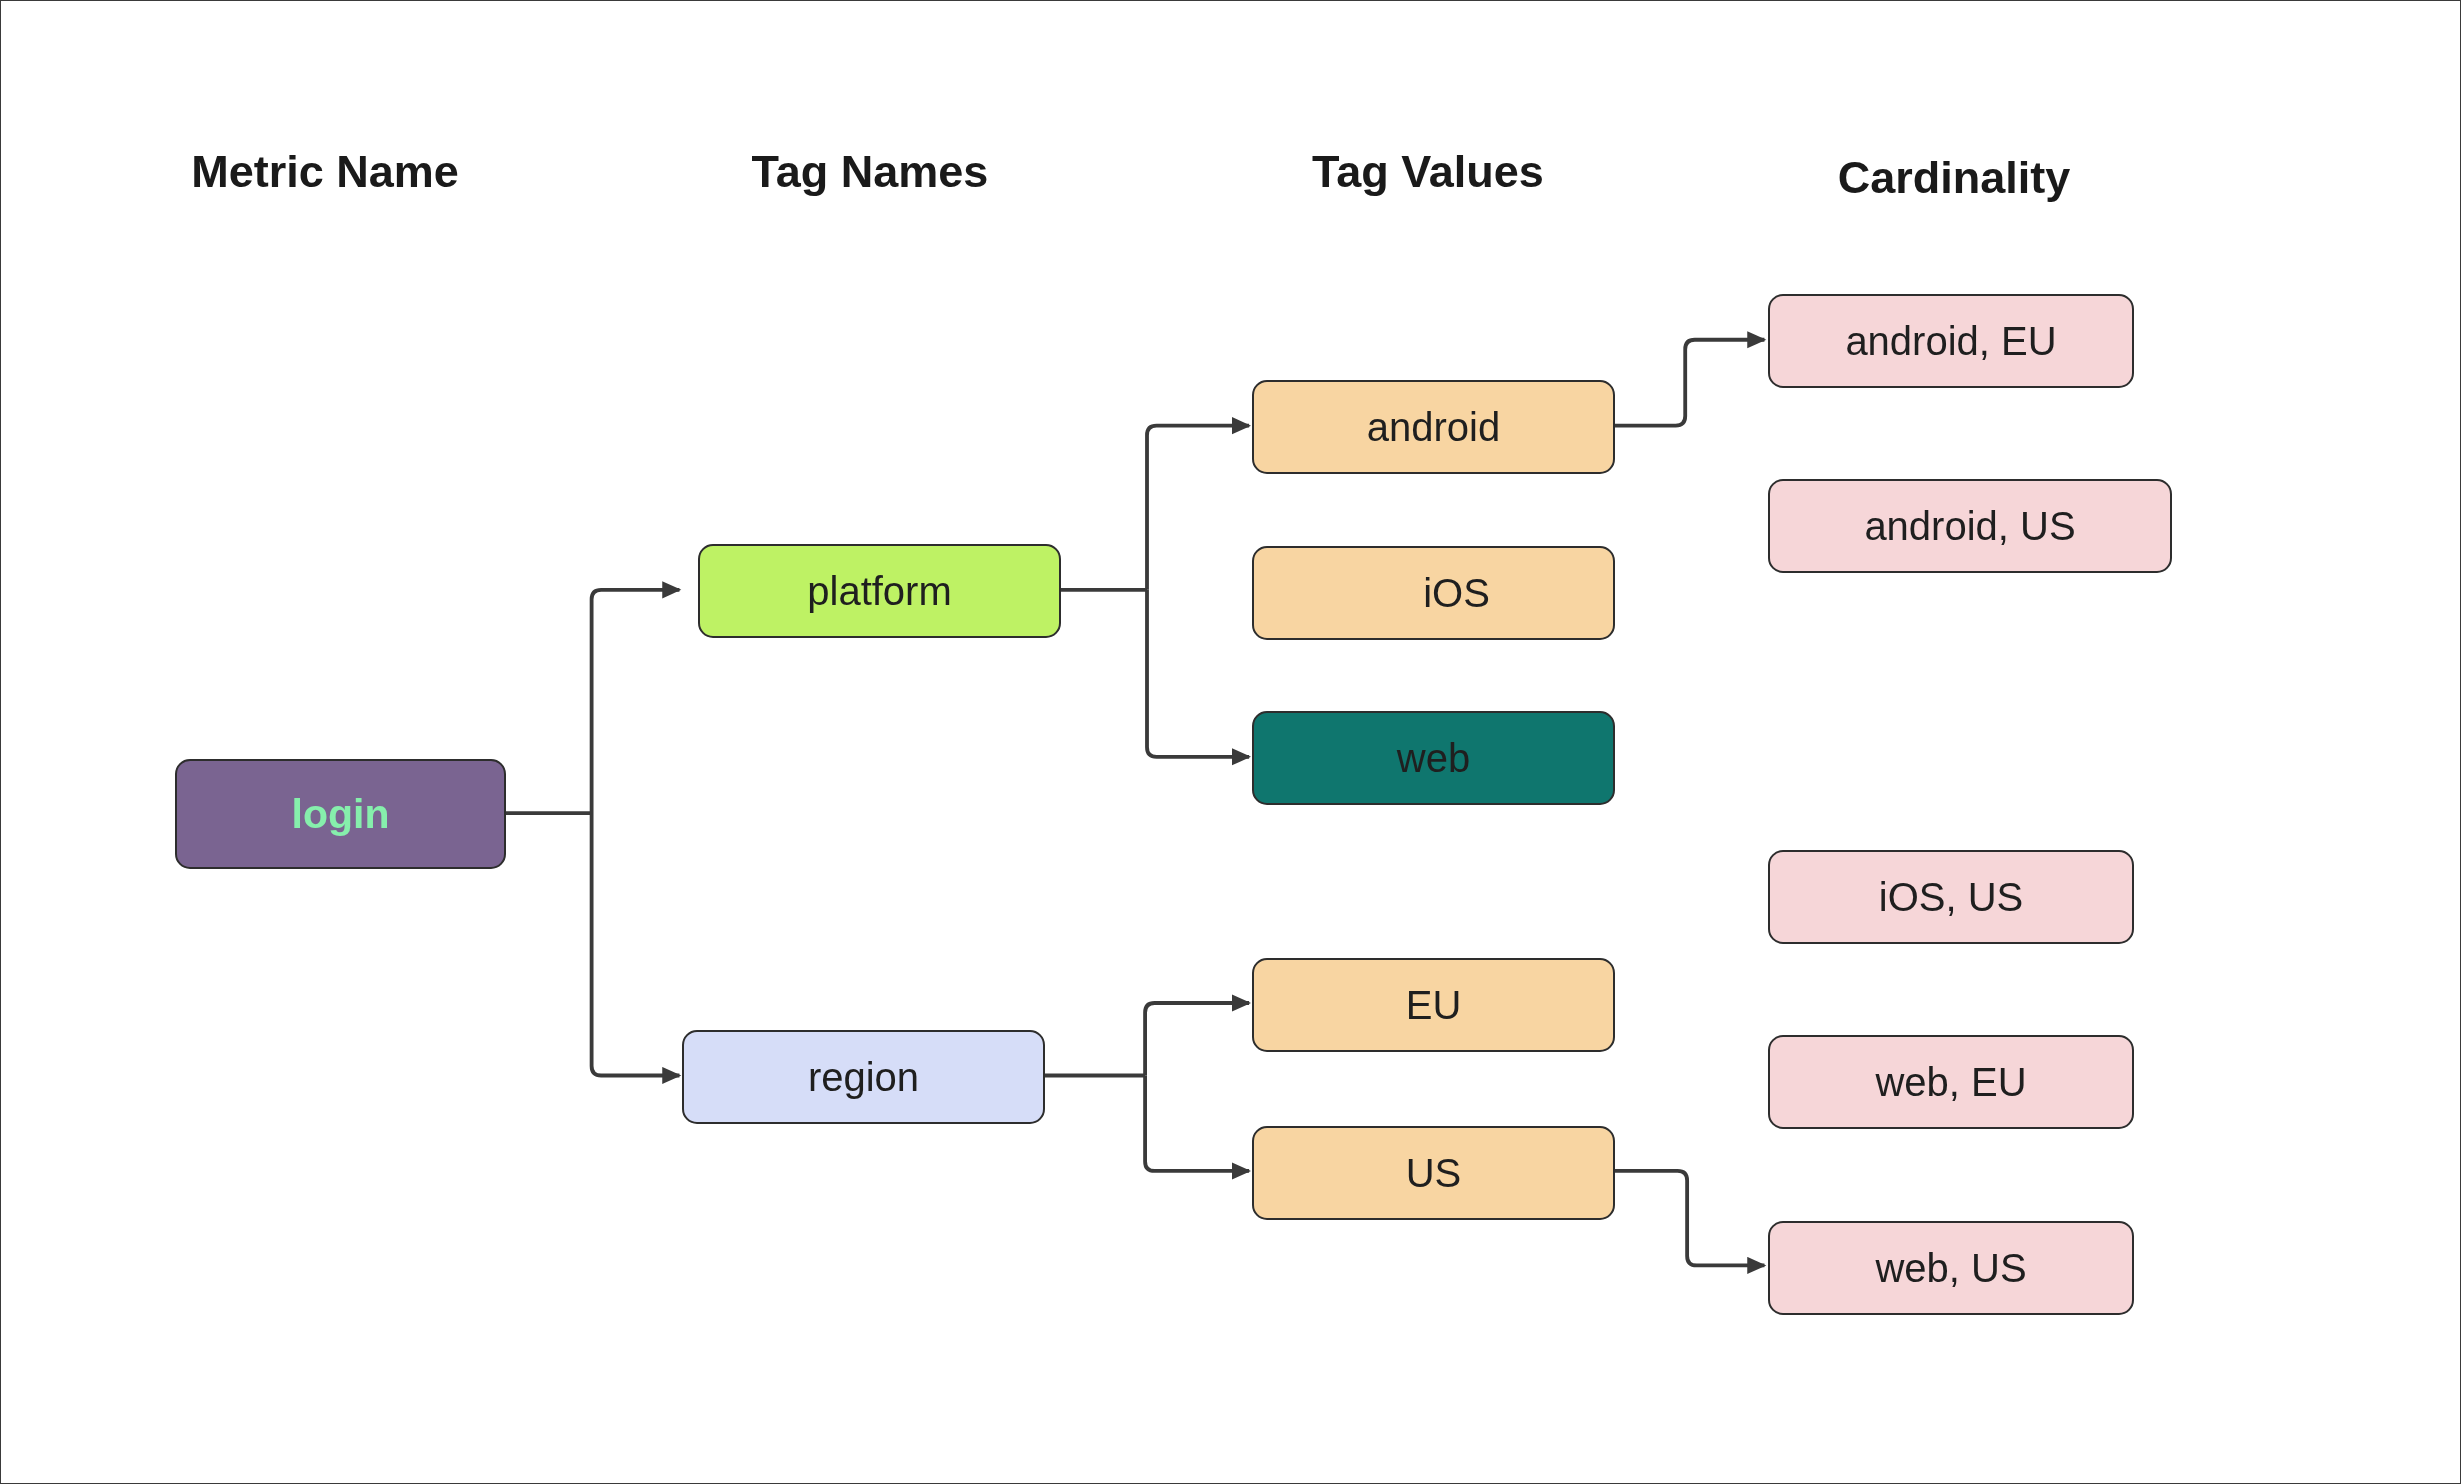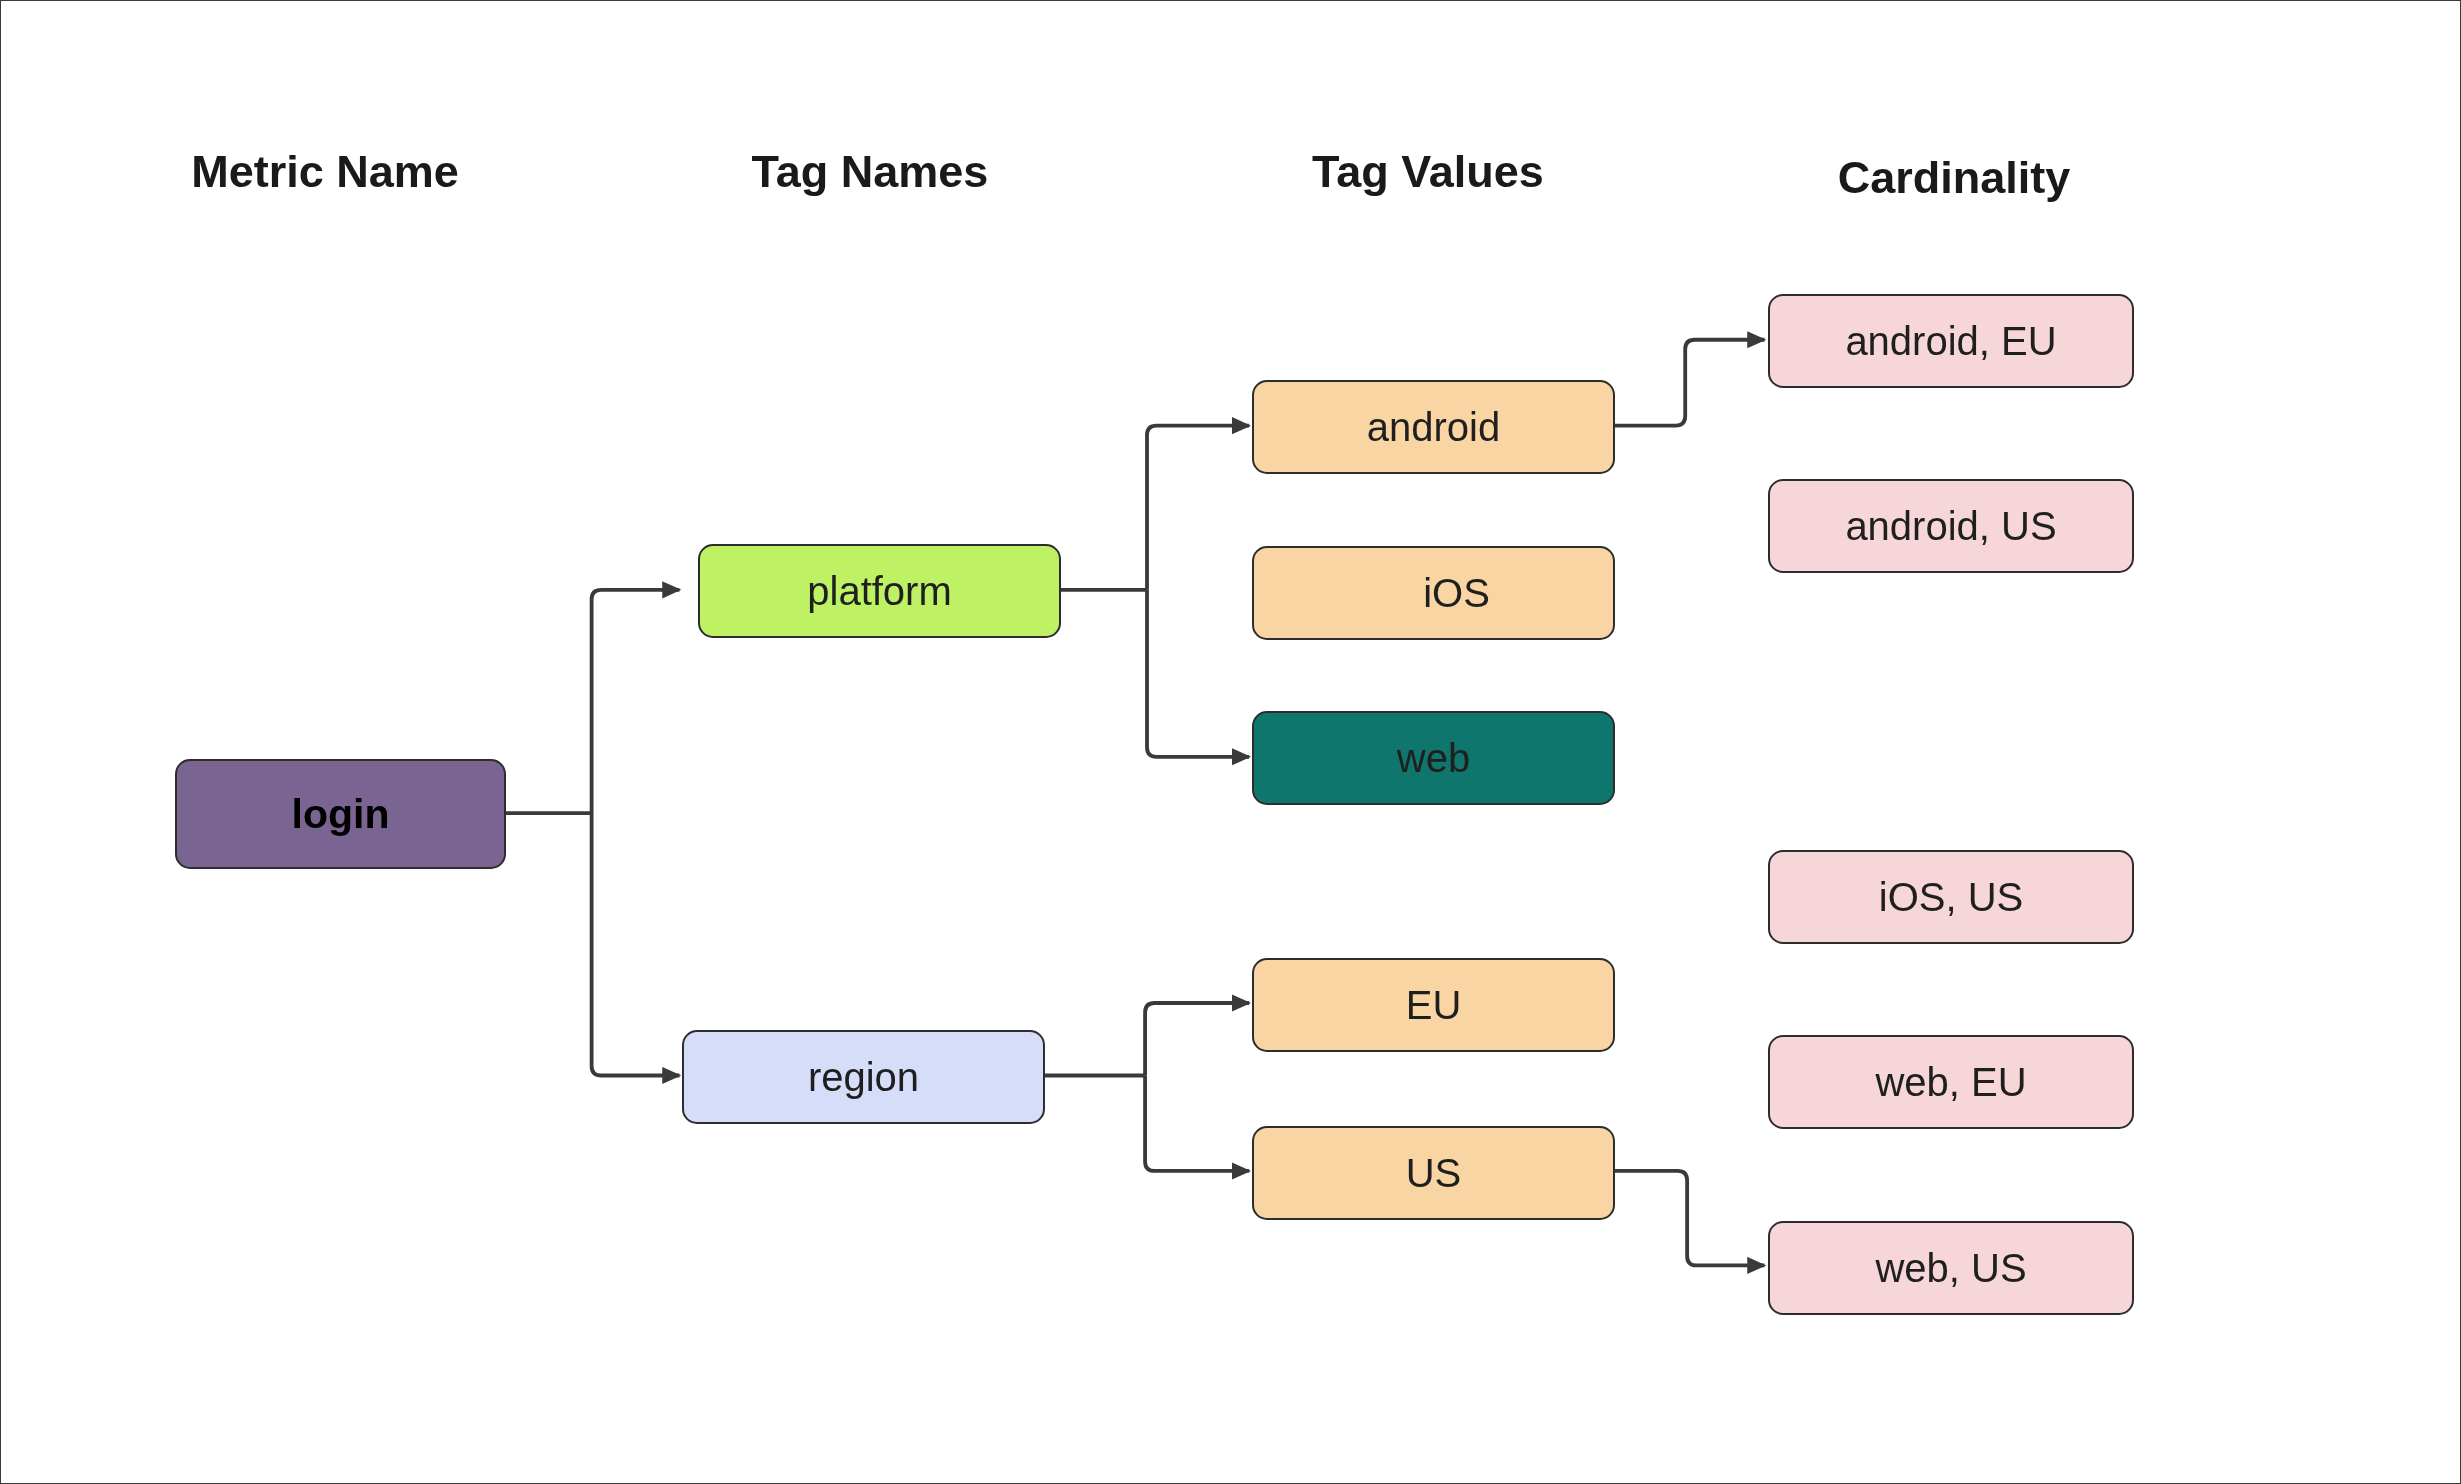--- a/index.html
+++ b/index.html
@@ -58,21 +58,21 @@
 
     <path class="edge" d="M1689 1226 L1756 1226 Q1766 1226 1766 1236 L1766 1315 Q1766 1325 1776 1325 L1847 1325" marker-end="url(#arrowhead)"></path>
   </svg>
 
   <div class="col-header" style="left:324px; top:145px">Metric Name</div>
   <div class="col-header" style="left:869px; top:145px">Tag Names</div>
   <div class="col-header" style="left:1427px; top:145px">Tag Values</div>
   <div class="col-header" style="left:1953px; top:151px">Cardinality</div>
 
   <div class="node metric" style="left: 174px; top: 758px; width: 331px; height: 110px; background-color: rgb(122, 100, 145);">
-    <span class="node-label" style="color: #000000;">login</span>
+    <span class="node-label" style="color: #86efac;">login</span>
   </div>
 
   <div class="node" style="left: 697px; top: 543px; width: 363px; height: 94px; background-color: #bef264;">
     <span class="node-label">platform</span>
   </div>
   <div class="node" style="left: 681px; top: 1029px; width: 363px; height: 94px; background-color: rgb(214, 221, 248);">
     <span class="node-label">region</span>
   </div>
 
   <div class="node" style="left: 1251px; top: 379px; width: 363px; height: 94px; background-color: rgb(248, 213, 162);">
@@ -87,21 +87,21 @@
   <div class="node" style="left: 1251px; top: 1125px; width: 363px; height: 94px; background-color: rgb(248, 213, 162);">
     <span class="node-label">US</span>
   </div>
   <div class="node" style="left: 1251px; top: 957px; width: 363px; height: 94px; background-color: rgb(248, 213, 162);">
     <span class="node-label">EU</span>
   </div>
 
   <div class="node" style="left: 1767px; top: 293px; width: 366px; height: 94px; background-color: rgb(246, 214, 216);">
     <span class="node-label">android, EU</span>
   </div>
-  <div class="node" style="left: 1767px; top: 478px; width: 366px; height: 94px; background-color: rgb(246, 214, 216);">
+  <div class="node" style="left: 1767px; top: 478px; width: 404px; height: 94px; background-color: rgb(246, 214, 216);">
     <span class="node-label">android, US</span>
   </div>
   <div class="node" style="left: 1767px; top: 849px; width: 366px; height: 94px; background-color: rgb(246, 214, 216);">
     <span class="node-label">iOS, US</span>
   </div>
   <div class="node" style="left: 1767px; top: 1034px; width: 366px; height: 94px; background-color: rgb(246, 214, 216);">
     <span class="node-label">web, EU</span>
   </div>
   <div class="node" style="left: 1767px; top: 1220px; width: 366px; height: 94px; background-color: rgb(246, 214, 216);">
     <span class="node-label">web, US</span>

